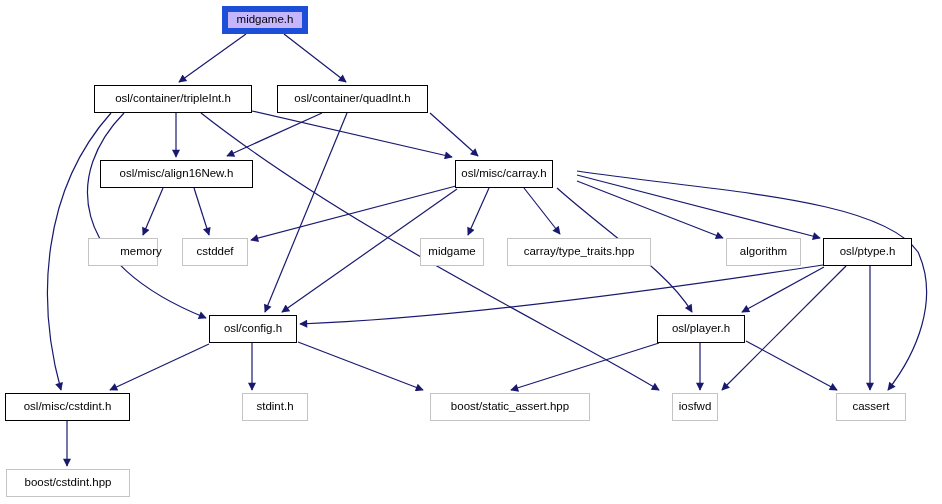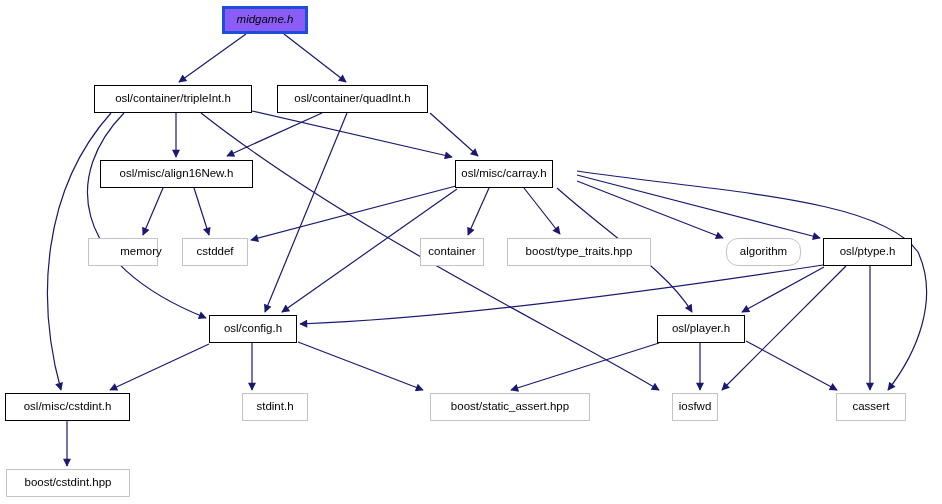--- a/index.html
+++ b/index.html
@@ -15,21 +15,21 @@
     position:absolute;
     display:flex;align-items:center;justify-content:center;
     box-sizing:border-box;
     background:#ffffff;
     border:1px solid #000000;
     color:#000000;
     font-size:11.5px;
     white-space:nowrap;
     line-height:1;
   }
-  .node.root{background:#8b5cf6;border:3px solid #1d4ed8;font-style:italic;}
+  .node.root{background:#c4b5fd;border:6px solid #1d4ed8;}
   .node.internal{border:1px solid #000000;}
   .node.leaf{border:1px solid #c4c4c4;}
 </style>
 </head>
 <body>
 
 <div class="graph">
   <svg id="edge-layer" viewBox="0 0 942 504" width="942" height="504" xmlns="http://www.w3.org/2000/svg">
     <defs>
       <marker id="arrow" viewBox="0 0 10 10" refX="9" refY="5" markerWidth="11" markerHeight="8" markerUnits="userSpaceOnUse" orient="auto">
@@ -71,23 +71,23 @@
       </g>
   </svg>
   <div id="node-layer">
       <div class="node root" style="left: 222px; top: 6px; width: 86px; height: 28px;">midgame.h</div>
       <div class="node internal" style="left: 94px; top: 85px; width: 158px; height: 28px;">osl/container/tripleInt.h</div>
       <div class="node internal" style="left: 277px; top: 85px; width: 151px; height: 28px;">osl/container/quadInt.h</div>
       <div class="node internal" style="left: 100px; top: 160px; width: 153px; height: 28px;">osl/misc/align16New.h</div>
       <div class="node internal" style="left: 455px; top: 160px; width: 98px; height: 28px;">osl/misc/carray.h</div>
       <div class="node leaf" style="left: 88px; top: 238px; width: 70px; height: 28px; padding-left: 36px;">memory</div>
       <div class="node leaf" style="left: 182px; top: 238px; width: 66px; height: 28px;">cstddef</div>
-      <div class="node leaf" style="left: 420px; top: 238px; width: 64px; height: 28px;">container</div>
-      <div class="node leaf" style="left: 507px; top: 238px; width: 144px; height: 28px;">boost/type_traits.hpp</div>
-      <div class="node leaf" style="left: 726px; top: 238px; width: 75px; height: 28px; border-radius: 12px;">algorithm</div>
+      <div class="node leaf" style="left: 420px; top: 238px; width: 64px; height: 28px;">midgame</div>
+      <div class="node leaf" style="left: 507px; top: 238px; width: 144px; height: 28px;">carray/type_traits.hpp</div>
+      <div class="node leaf" style="left: 726px; top: 238px; width: 75px; height: 28px;">algorithm</div>
       <div class="node internal" style="left: 823px; top: 238px; width: 89px; height: 28px;">osl/ptype.h</div>
       <div class="node internal" style="left: 209px; top: 315px; width: 88px; height: 28px;">osl/config.h</div>
       <div class="node internal" style="left: 657px; top: 315px; width: 88px; height: 28px;">osl/player.h</div>
       <div class="node internal" style="left: 5px; top: 393px; width: 125px; height: 28px;">osl/misc/cstdint.h</div>
       <div class="node leaf" style="left: 220px; top: 393px; width: 66px; height: 28px; margin-left: 22px;">stdint.h</div>
       <div class="node leaf" style="left: 398px; top: 393px; width: 160px; height: 28px; margin-left: 32px;">boost/static_assert.hpp</div>
       <div class="node leaf" style="left: 672px; top: 393px; width: 46px; height: 28px;">iosfwd</div>
       <div class="node leaf" style="left: 836px; top: 393px; width: 70px; height: 28px;">cassert</div>
       <div class="node leaf" style="left: 6px; top: 469px; width: 124px; height: 28px;">boost/cstdint.hpp</div>
     </div>

